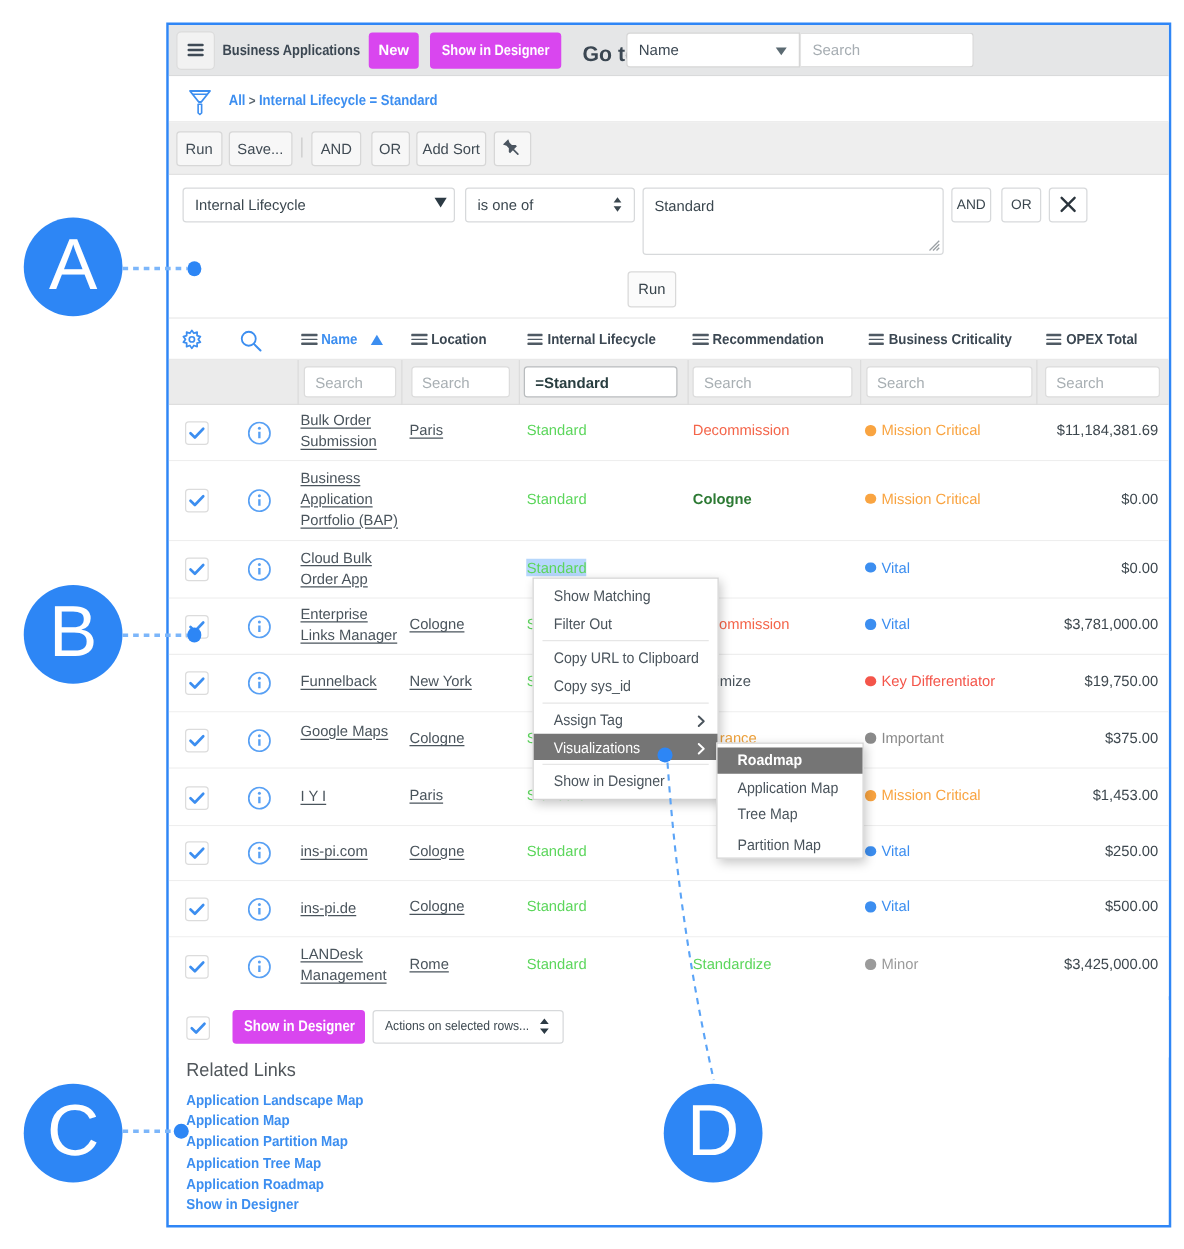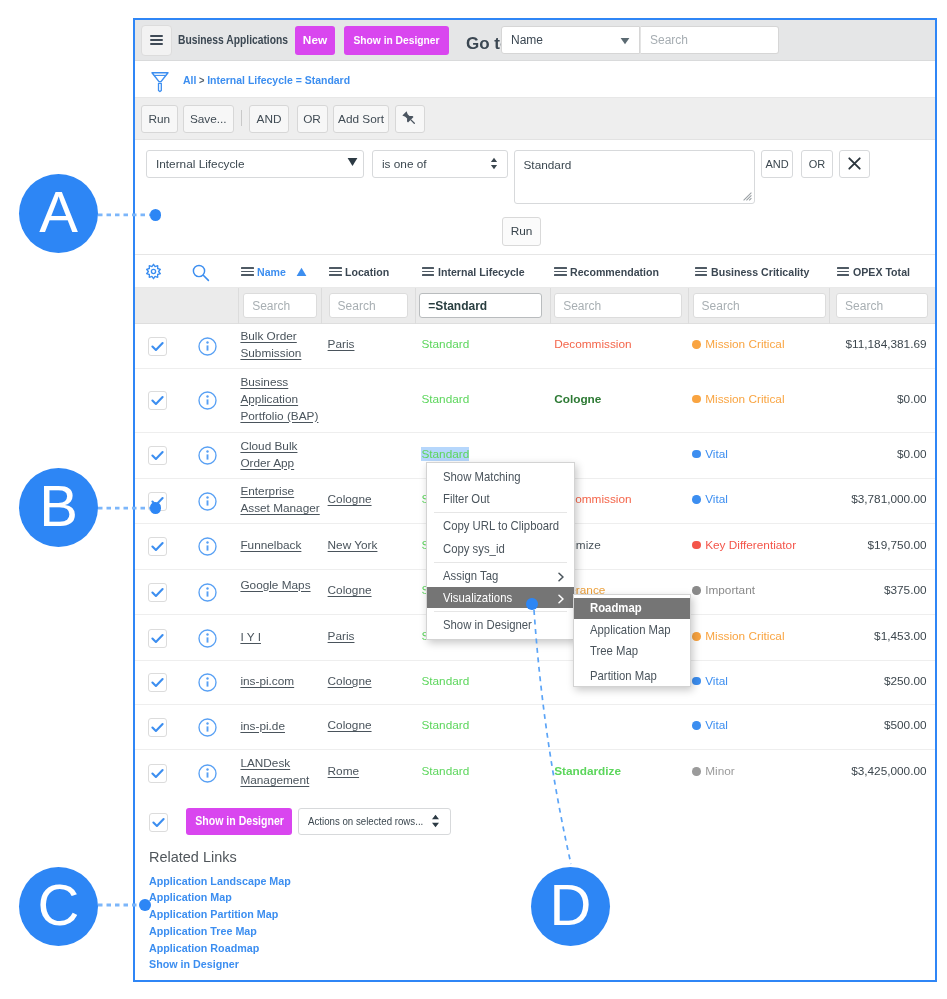--- a/index.html
+++ b/index.html
@@ -317,21 +317,21 @@
       </div>
       <div class="row" style="top: 458.5px; height: 45.5px;">
         <div class="cb" style="left:13.2px;top:13.45px;"><svg width="17" height="17" viewBox="0 0 17 17">
             <path d="M3.4 8.6 L6.9 12.0 L13.6 5.0" fill="none" stroke="#3c8ef0" stroke-width="2.1" stroke-linecap="round" stroke-linejoin="round"></path>
           </svg></div>
         <svg style="position:absolute;left:63px;top:13.35px;" width="19" height="19" viewBox="0 0 19 19">
           <circle cx="9.5" cy="9.5" r="8.5" fill="none" stroke="#58a0f4" stroke-width="1.35"></circle>
           <circle cx="9.5" cy="5.5" r="1.2" fill="#58a0f4"></circle>
           <path d="M9.5 8.4 V13.6" stroke="#58a0f4" stroke-width="1.9" stroke-linecap="butt"></path>
         </svg>
-        <div class="cell namecell" style="left:105.4px;top:4.75px;width:81px;"><span class="link">Enterprise Asset Manager</span></div>
+        <div class="cell namecell" style="left:105.4px;top:4.75px;width:81px;"><span class="link">Enterprise Links Manager</span></div>
         <div class="cell" style="left:192.6px;top:13.95px;"><span class="link">Cologne</span></div>
         <div class="cell" style="left:286.4px;top:13.95px;color:#5cd65c;">Standard</div>
         <div class="cell" style="left:419.2px;top:13.95px;color:#f4654a;">Decommission</div>
         <div class="cell" style="left:559.7px;top:13.95px;color:#3c8ef0;margin-left:-2.5px;"><span class="dot" style="background:#3c8ef0;"></span>Vital</div>
         <div class="cell num" style="left:701.6px;top:13.95px;width:90px;">$3,781,000.00</div>
       </div>
       <div class="row" style="top: 504px; height: 45.5px;">
         <div class="cb" style="left:13.2px;top:13.45px;"><svg width="17" height="17" viewBox="0 0 17 17">
             <path d="M3.4 8.6 L6.9 12.0 L13.6 5.0" fill="none" stroke="#3c8ef0" stroke-width="2.1" stroke-linecap="round" stroke-linejoin="round"></path>
           </svg></div>
@@ -413,21 +413,21 @@
             <path d="M3.4 8.6 L6.9 12.0 L13.6 5.0" fill="none" stroke="#3c8ef0" stroke-width="2.1" stroke-linecap="round" stroke-linejoin="round"></path>
           </svg></div>
         <svg style="position:absolute;left:63px;top:13.85px;" width="19" height="19" viewBox="0 0 19 19">
           <circle cx="9.5" cy="9.5" r="8.5" fill="none" stroke="#58a0f4" stroke-width="1.35"></circle>
           <circle cx="9.5" cy="5.5" r="1.2" fill="#58a0f4"></circle>
           <path d="M9.5 8.4 V13.6" stroke="#58a0f4" stroke-width="1.9" stroke-linecap="butt"></path>
         </svg>
         <div class="cell namecell" style="left:105.4px;top:5.25px;width:81px;"><span class="link">LANDesk Management</span></div>
         <div class="cell" style="left:192.6px;top:14.45px;"><span class="link">Rome</span></div>
         <div class="cell" style="left:286.4px;top:14.45px;color:#5cd65c;">Standard</div>
-        <div class="cell" style="left:419.2px;top:14.45px;color:#5cd65c;font-weight:bold;">Standardize</div>
+        <div class="cell" style="left:419.2px;top:14.45px;color:#5cd65c;">Standardize</div>
         <div class="cell" style="left:559.7px;top:14.45px;color:#9b9b9b;margin-left:-2.5px;"><span class="dot" style="background:#9b9b9b;"></span>Minor</div>
         <div class="cell num" style="left:701.6px;top:14.45px;width:90px;">$3,425,000.00</div>
       </div>
     </div>
 
   <div class="cmenu" id="cmenu" style="left:291px;top:442.3px;width:149px;">
       <div class="mi">
         <span style="display:inline-block;transform:scaleX(.93);transform-origin:left center;">Show Matching</span>
       </div>
       <div class="mi">

